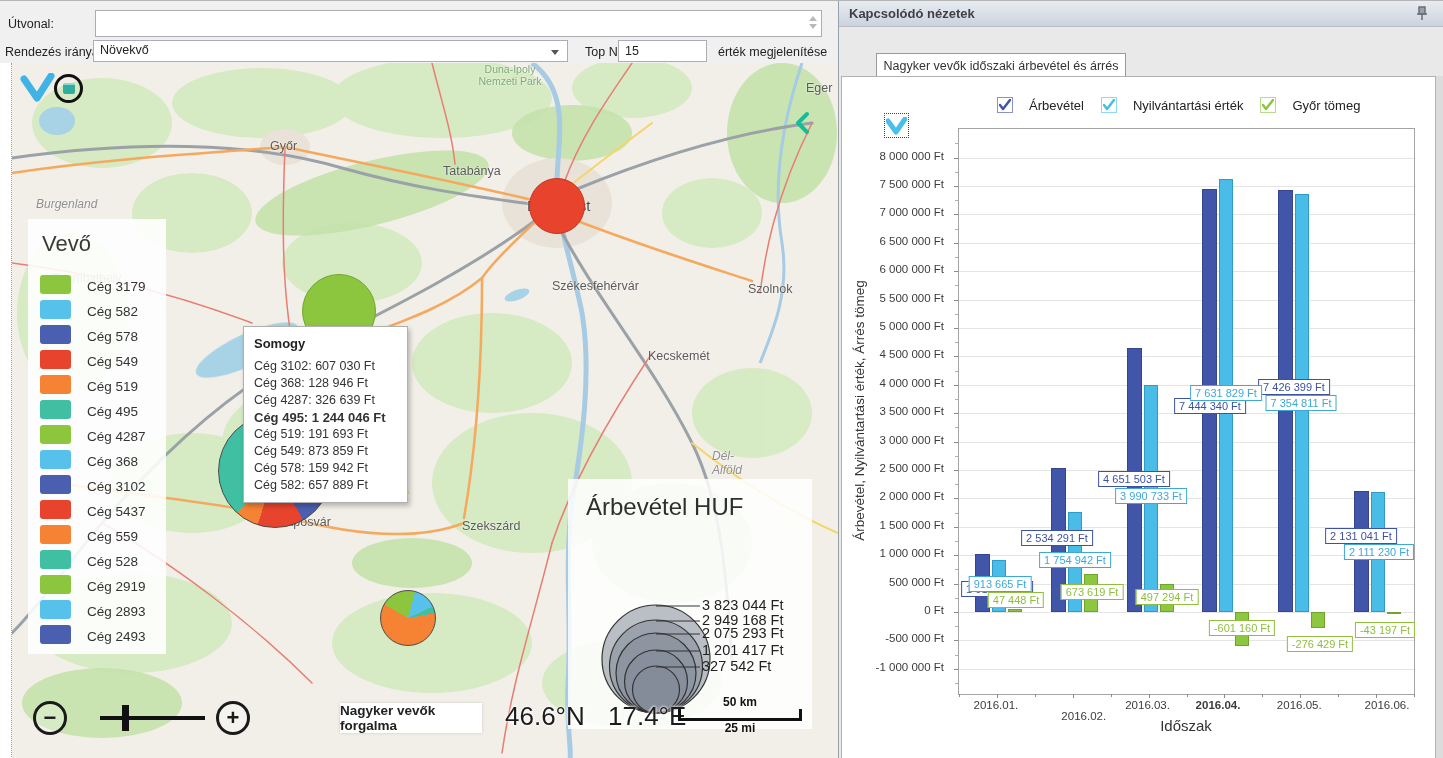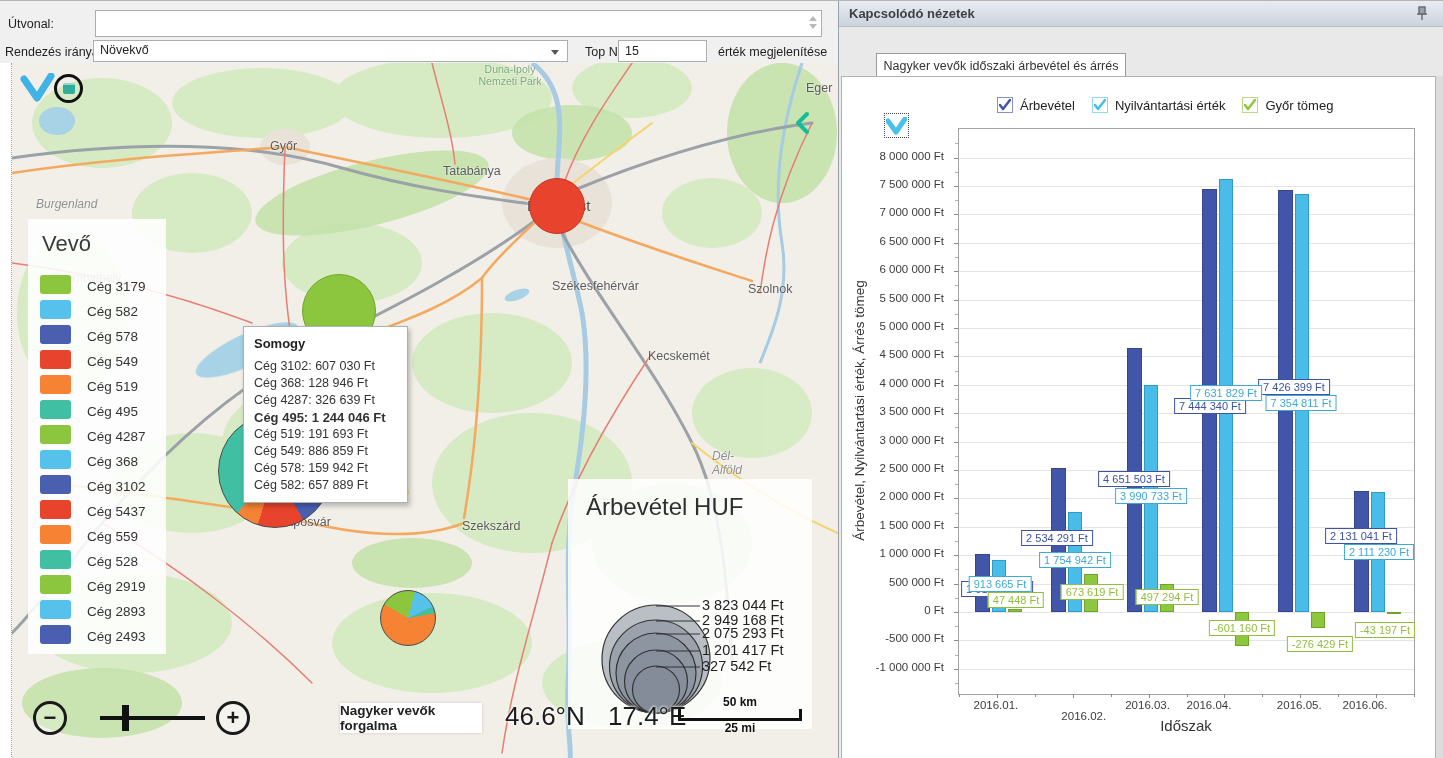--- a/index.html
+++ b/index.html
@@ -49,21 +49,21 @@
     display:flex;align-items:center;border-bottom:1px solid #b7bec8;box-sizing:border-box;}
   .panel-title{font-size:13px;font-weight:bold;color:#3f3f46;margin-left:10px;}
   .utvonal-row{left:839px;top:26px;width:604px;height:26px;background:#f3f3f3;display:flex;align-items:center;}
   .tab{background:#fff;border:1px solid #9a9a9a;border-bottom:none;font-size:12.5px;color:#333;
     display:flex;align-items:center;justify-content:center;}
   .chart-card{left:841px;top:75px;width:595px;height:683px;background:#fff;border:1px solid #b2b2b2;border-bottom:none;box-sizing:border-box;}
   .right-strip{left:1436px;top:75px;width:7px;height:683px;background:#dcdcdc;}
   .tool-cb{width:25px;height:25px;background:#fff;border:1px dotted #444;box-sizing:border-box;
     display:flex;align-items:center;justify-content:center;}
   .chart-legend{display:flex;gap:17px;align-items:center;}
-  .cl-item{display:flex;align-items:center;gap:7px;}
+  .cl-item{display:flex;align-items:center;gap:16px;}
   .cl-box{width:16px;height:16px;background:#fff;border:1px solid #999;box-sizing:border-box;
     display:flex;align-items:center;justify-content:center;}
   .cl-label{font-size:13px;color:#222;}
   .plot{border:1px solid #a4a4a4;background:#fff;box-sizing:content-box;}
   .gridline{position:absolute;left:0;width:455px;height:1px;background:#e4e4e4;}
   .tickY{position:absolute;width:4px;height:1px;background:#8a8a8a;left:-5px;}
   .tickYm{position:absolute;width:3px;height:1px;background:#b0b0b0;left:-4px;}
   .tickX{position:absolute;width:1px;height:4px;background:#8a8a8a;top:565px;}
   .bar{position:absolute;box-sizing:border-box;}
   .val-label{position:absolute;background:#fff;border:1px solid;font-size:11px;white-space:nowrap;
@@ -188,21 +188,21 @@
   <div class="abs pie" style="left:368px;top:527px;width:56px;height:56px;border-width:1px;background:conic-gradient(#8cc63f 0deg 15deg,#56c2ec 15deg 65deg,#41bfa3 65deg 80deg,#f68233 80deg 300deg,#8cc63f 300deg 360deg);"></div>
 
   <div class="abs map-tooltip" style="left:231px;top:263px;width:143px;">
     <div class="tt-title">Somogy</div>
     <div id="tooltip-rows">
           <div>Cég 3102: 607 030 Ft</div>
           <div>Cég 368: 128 946 Ft</div>
           <div>Cég 4287: 326 639 Ft</div>
           <div class="tt-bold">Cég 495: 1 244 046 Ft</div>
           <div>Cég 519: 191 693 Ft</div>
-          <div>Cég 549: 886 859 Ft</div>
+          <div>Cég 549: 873 859 Ft</div>
           <div>Cég 578: 159 942 Ft</div>
           <div>Cég 582: 657 889 Ft</div>
         </div>
   </div>
 
   <div class="abs vevo-legend" style="left:16px;top:156px;width:138px;">
     <div class="vevo-title">Vevő</div>
     <div id="vevo-items">
           <div class="leg-item">
             <div class="leg-swatch" style="background: rgb(140, 198, 63);"></div>
@@ -493,19 +493,19 @@
       <div class="ytick-label" style="top: 135.2px;">6&nbsp;000&nbsp;000&nbsp;Ft</div>
       <div class="ytick-label" style="top: 106.8px;">6&nbsp;500&nbsp;000&nbsp;Ft</div>
       <div class="ytick-label" style="top: 78.4px;">7&nbsp;000&nbsp;000&nbsp;Ft</div>
       <div class="ytick-label" style="top: 50px;">7&nbsp;500&nbsp;000&nbsp;Ft</div>
       <div class="ytick-label" style="top: 21.6px;">8&nbsp;000&nbsp;000&nbsp;Ft</div>
     </div>
 <div class="abs" id="xlabels" style="left:958px;top:698px;width:455px;height:18px;">
       <div class="xtick-label" style="left: 37.9167px; top: 0px;">2016.01.</div>
       <div class="xtick-label" style="left: 113.75px; top: 11px; margin-left: 12px;">2016.02.</div>
       <div class="xtick-label" style="left: 189.583px; top: 0px;">2016.03.</div>
-      <div class="xtick-label" style="left: 251px; top: 0px;">2016.04.</div>
+      <div class="xtick-label" style="left: 260px; top: 0px; font-weight: bold;">2016.04.</div>
       <div class="xtick-label" style="left: 341.25px; top: 0px;">2016.05.</div>
-      <div class="xtick-label" style="left: 407px; top: 0px;">2016.06.</div>
+      <div class="xtick-label" style="left: 429px; top: 0px;">2016.06.</div>
     </div>
 <div class="abs axis-title-x" style="left:1186px;top:716px;">Időszak</div>
 
 </div>
 
 </body></html>

